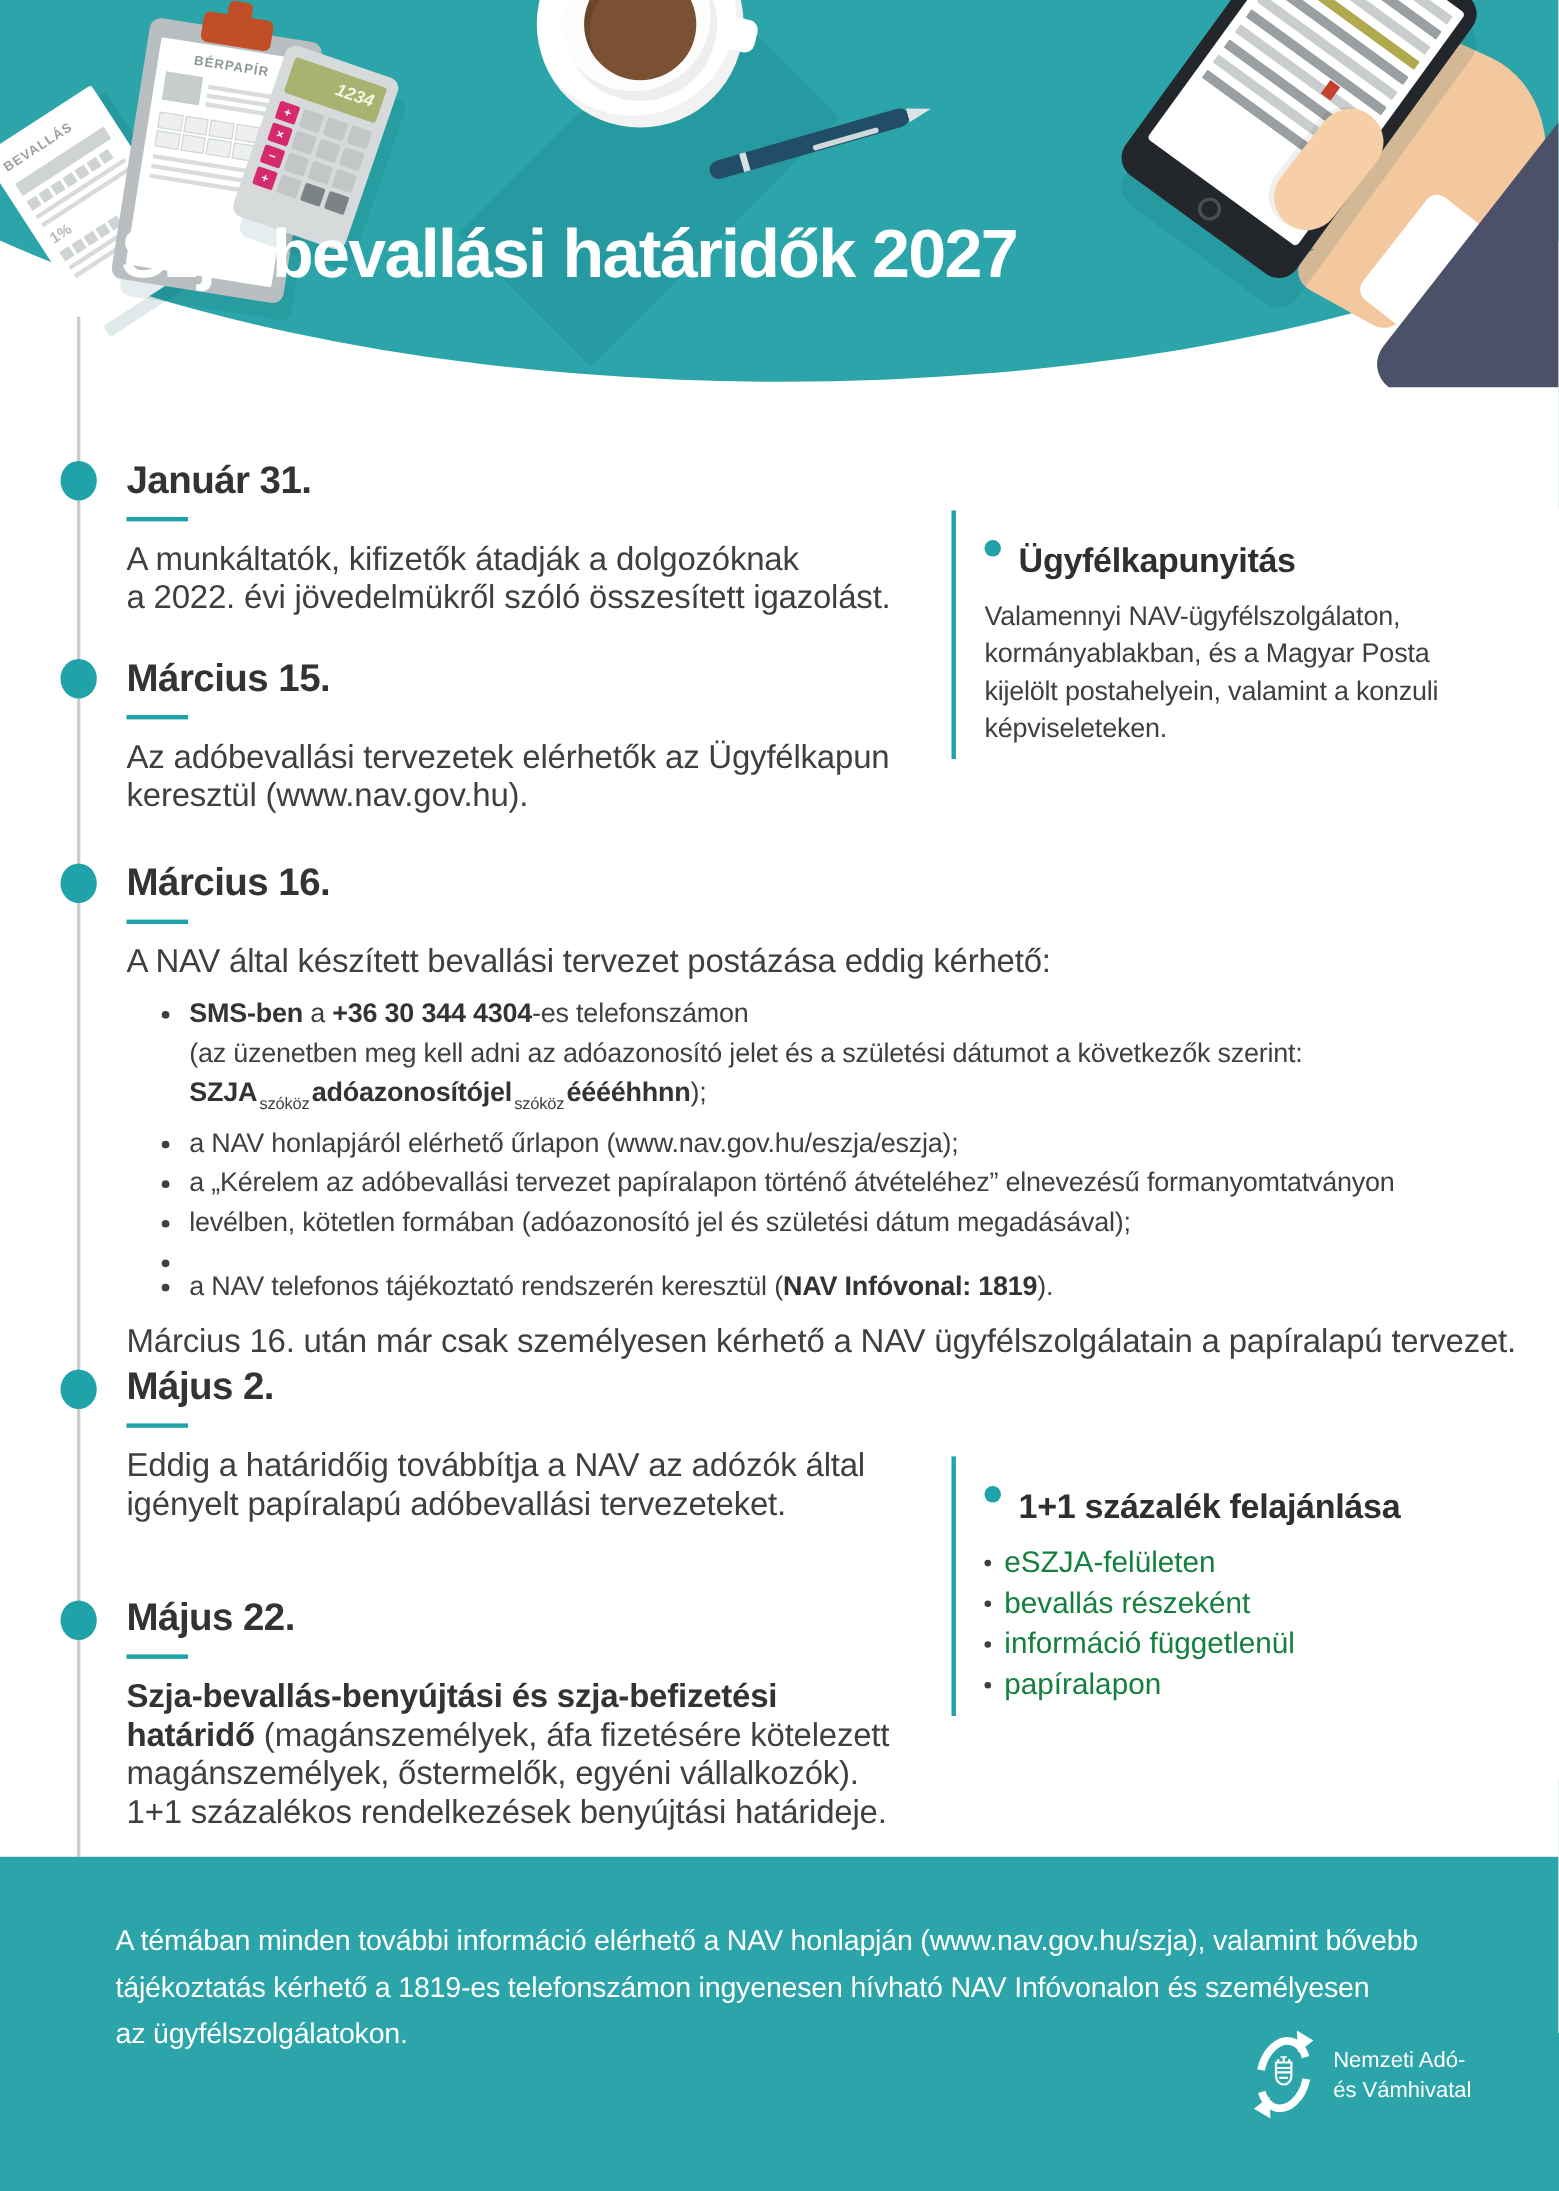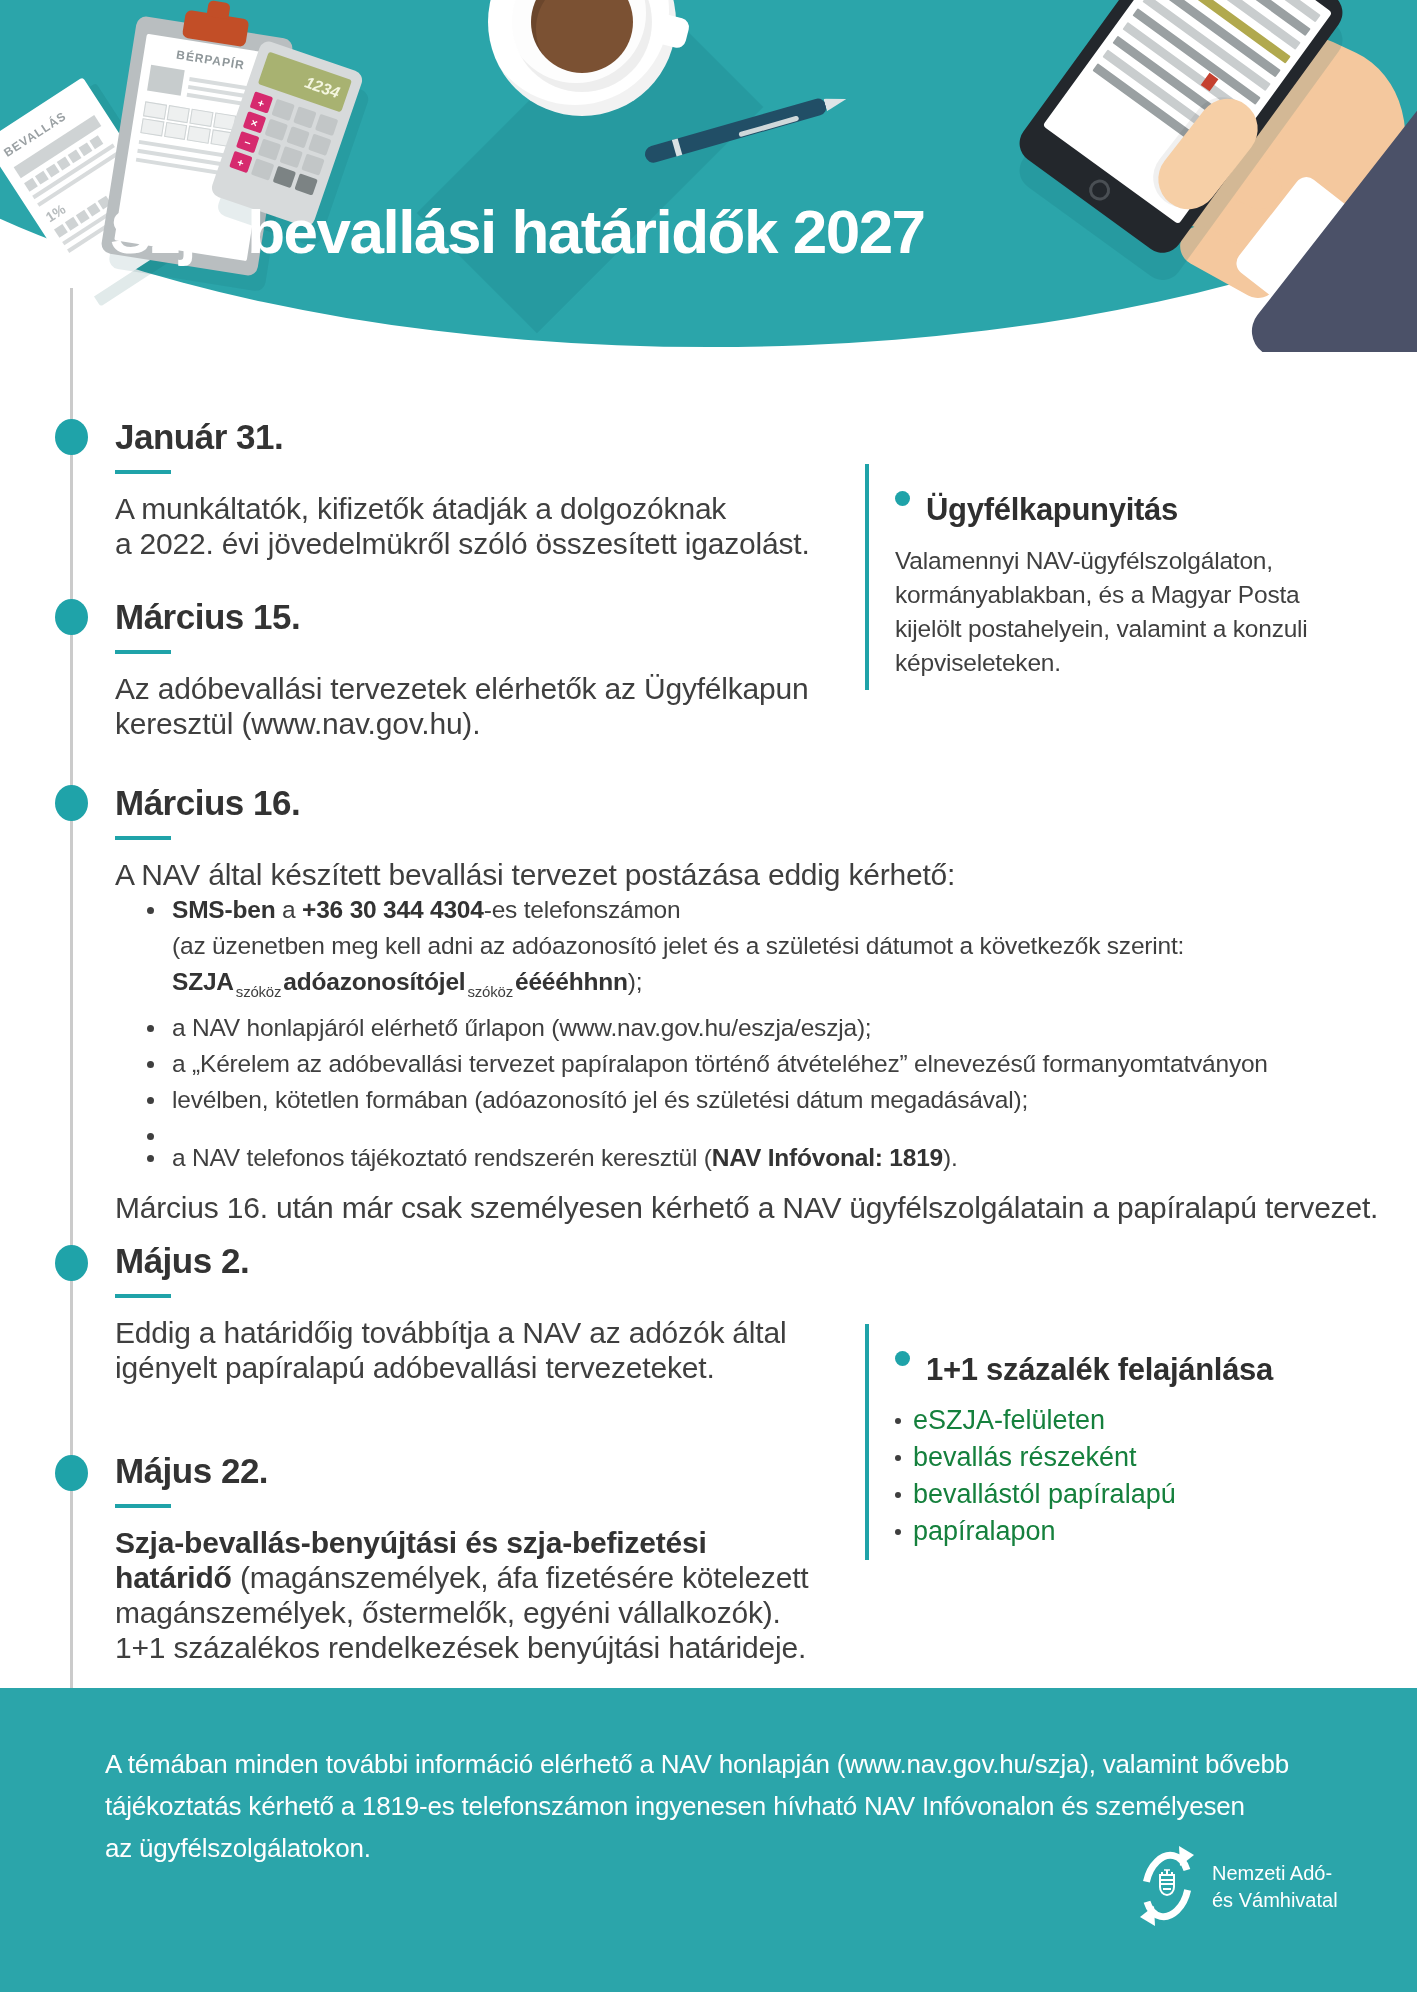--- a/index.html
+++ b/index.html
@@ -107,21 +107,21 @@
   
   .event { position:absolute; left:115px; z-index:2; }
   .event h2 { font-size:35px; line-height:40px; font-weight:700; color:#333; letter-spacing:-.5px; }
   .rule { width:56px; height:4px; background:#1fa3a9; margin-top:13px; }
   .event p { margin-top:17px; font-size:30px; color:#3f3f3f; line-height:35px; letter-spacing:-.2px; }
   .ln { display:block; }
   b { font-weight:700; color:#333; }
   .e0 { top:417px; } .e1 { top:597px; } .e2 { top:783px; width:1290px; } .e3 { top:1241px; } .e4 { top:1451px; }
 
   .e2 .intro { }
-  .mlist { margin-top:0; }
+  .mlist { margin-top:12px; }
   .mrow { display:flex; align-items:flex-start; font-size:24.5px; color:#3f3f3f; line-height:36px;
           letter-spacing:-.2px; }
   .mdot { flex:0 0 auto; width:7px; height:7px; border-radius:50%; background:#3f3f3f;
           margin:15px 18px 0 32px; }
   .mrow.cont { padding-left:57px; }
   .sub { font-size:15px; vertical-align:-7px; margin:0 2px; color:#3f3f3f; font-weight:400; }
   .e2 .outro { margin-top:14px; }
 
   
   .sidebox { position:absolute; left:865px; border-left:4px solid #1fa3a9; padding:4px 0 10px 26px; z-index:2; }
@@ -376,21 +376,21 @@
       <li>
           <span class="li-dot"></span>
           <span>eSZJA-felületen</span>
         </li>
       <li>
           <span class="li-dot"></span>
           <span>bevallás részeként</span>
         </li>
       <li>
           <span class="li-dot"></span>
-          <span>bevallástól papíralapú</span>
+          <span>információ függetlenül</span>
         </li>
       <li>
           <span class="li-dot"></span>
           <span>papíralapon</span>
         </li>
     </ul>
   </aside>
 
   <footer class="footer">
     <p class="f-text">

